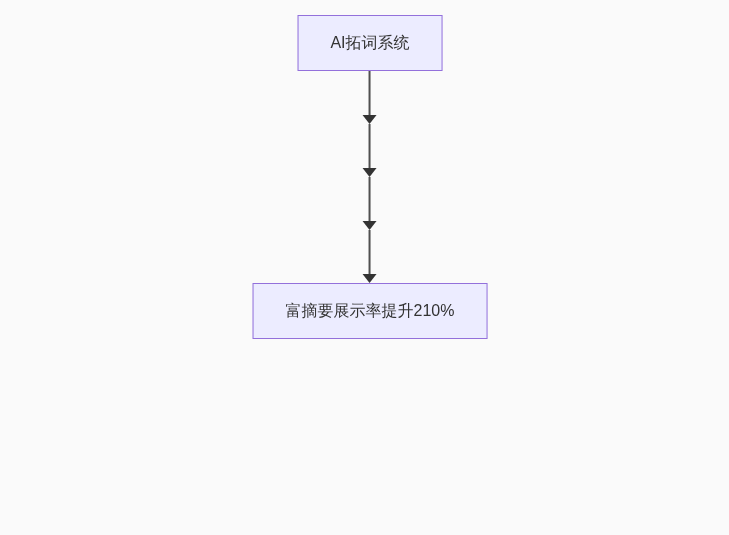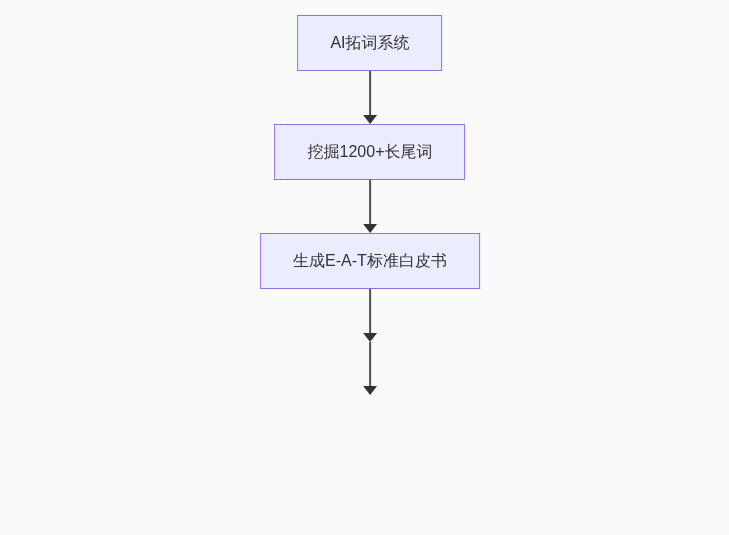--- a/index.html
+++ b/index.html
@@ -72,39 +72,36 @@
 
     <div class="node">
       <span>AI拓词系统</span>
     </div>
 
     <div class="arrow">
       <div class="line"></div>
       <div class="head"></div>
     </div>
 
-    <div class="node">
-      <span>挖掘1200+长尾词</span>
-    </div>
-
-    <div class="arrow">
-      <div class="line"></div>
-      <div class="head"></div>
-    </div>
-
-    <div class="node">
-      <span>生成E-A-T标准白皮书</span>
-    </div>
 
     <div class="arrow">
       <div class="line"></div>
       <div class="head"></div>
     </div>
 
 
     <div class="arrow">
       <div class="line"></div>
       <div class="head"></div>
     </div>
 
 
+    <div class="arrow">
+      <div class="line"></div>
+      <div class="head"></div>
+    </div>
+
+    <div class="node">
+      <span>富摘要展示率提升210%</span>
+    </div>
+
   </div>
 </div>
 
 </body></html>

